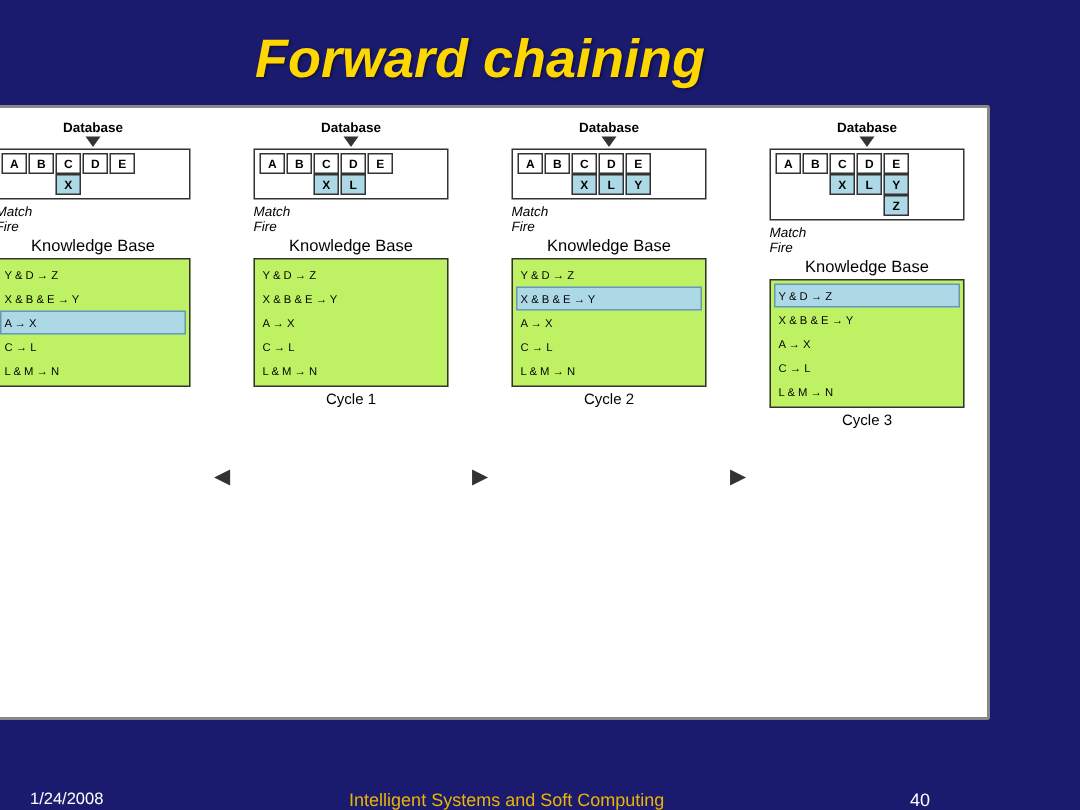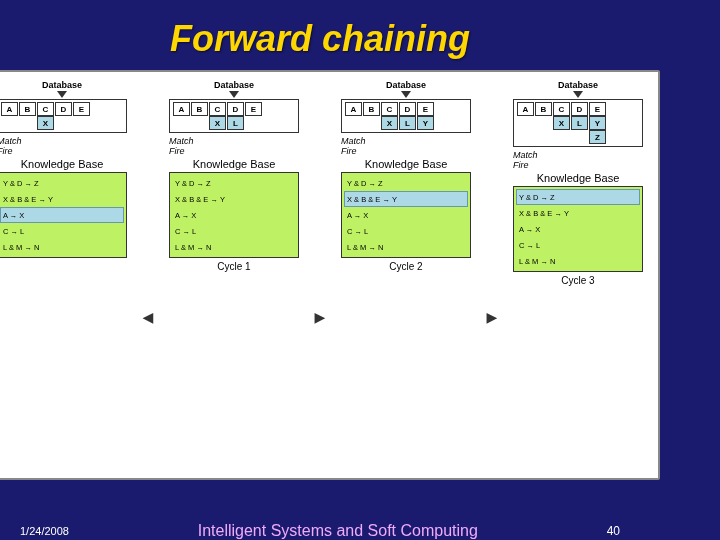--- a/index.html
+++ b/index.html
@@ -188,22 +188,22 @@
       padding: 6px 20px 0 20px;
       margin-top: auto;
     }
 
     .footer-date {
       color: white;
       font-size: 11px;
     }
 
     .footer-center {
-      color: #f0abfc;
-      font-size: 16px;
+      color: #eab308;
+      font-size: 12px;
     }
 
     .footer-page {
       color: white;
       font-size: 12px;
     }
 
     
     .cycles-connector {
       display: flex;

